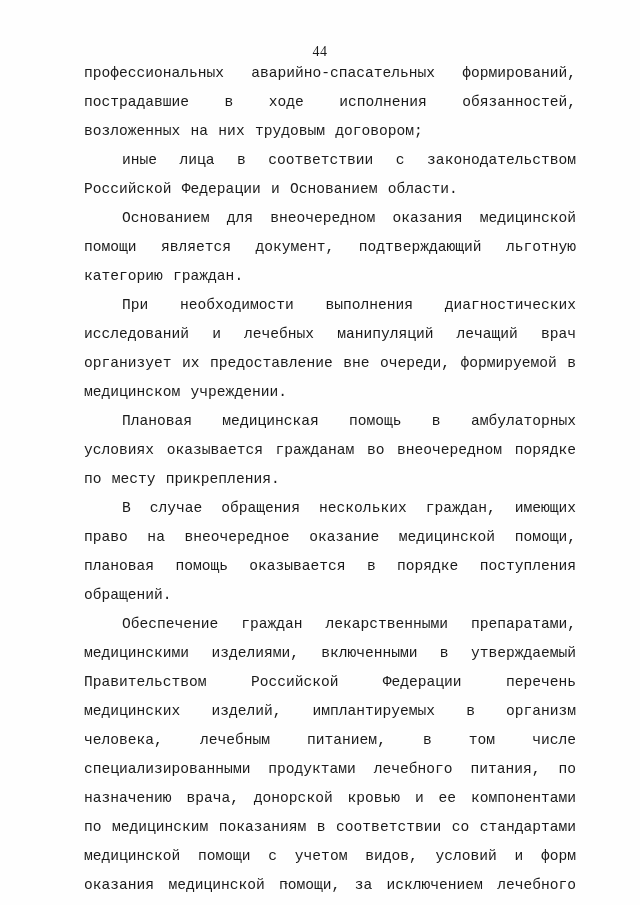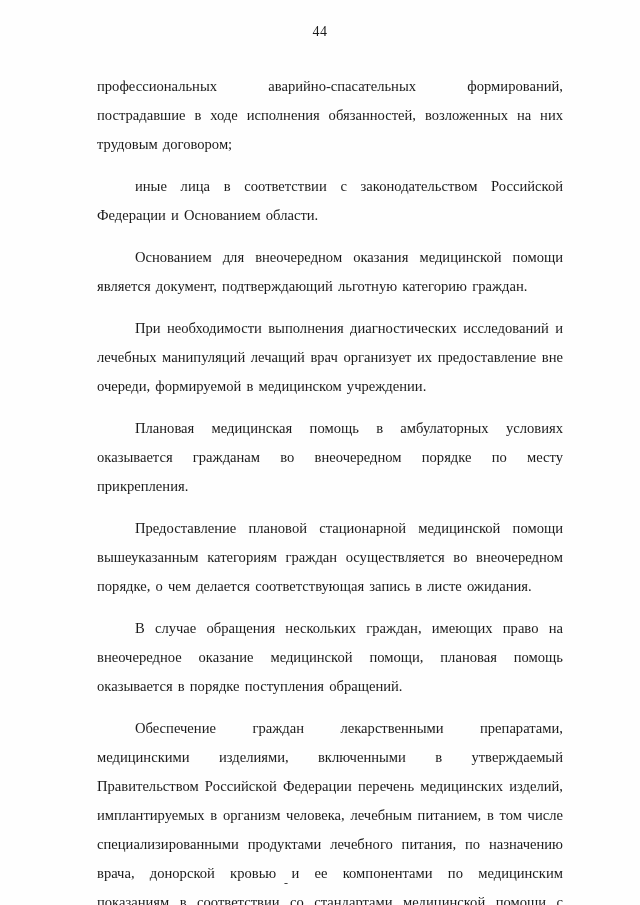--- a/index.html
+++ b/index.html
@@ -11,42 +11,43 @@
     position: relative;
     width: 640px;
     height: 905px;
     background: #fefefe;
     font-family: "Liberation Serif", "DejaVu Serif", serif;
     color: #1a1a1a;
     overflow: hidden;
   }
   .page-number {
     position: absolute;
-    top: 24px;
+    top: 44px;
     left: 0;
     width: 100%;
     text-align: center;
     font-size: 14px;
     letter-spacing: 0.5px;
   }
   .text-block {
     position: absolute;
     top: 59px;
     left: 84px;
     width: 492px;
     font-size: 14.6px;
     line-height: 29px;
     text-align: justify;
     text-justify: inter-word;
     word-spacing: 1.5px;
   }
   .text-block p {
-    margin: 13px;
+    margin: 0;
     padding: 0;
     text-indent: 38px;
+    font-family: Liberation Mono, monospace;
   }
   .text-block p.continuation {
     text-indent: 0;
   }
   .footer-mark {
     position: absolute;
     left: 284px;
     bottom: 14px;
     font-size: 12px;
     color: #333;
@@ -58,20 +59,19 @@
 <div class="page">
 
   <div class="page-number">44</div>
 
   <div class="text-block">
     <p class="continuation">профессиональных аварийно-спасательных формирований, пострадавшие в ходе исполнения обязанностей, возложенных на них трудовым договором;</p>
     <p>иные лица в соответствии с законодательством Российской Федерации и Основанием области.</p>
     <p>Основанием для внеочередном оказания медицинской помощи является документ, подтверждающий льготную категорию граждан.</p>
     <p>При необходимости выполнения диагностических исследований и лечебных манипуляций лечащий врач организует их предоставление вне очереди, формируемой в медицинском учреждении.</p>
     <p>Плановая медицинская помощь в амбулаторных условиях оказывается гражданам во внеочередном порядке по месту прикрепления.</p>
-    <p>Предоставление плановой стационарной медицинской помощи вышеуказанным категориям граждан осуществляется во внеочередном порядке, о чем делается соответствующая запись в листе ожидания.</p>
     <p>В случае обращения нескольких граждан, имеющих право на внеочередное оказание медицинской помощи, плановая помощь оказывается в порядке поступления обращений.</p>
     <p>Обеспечение граждан лекарственными препаратами, медицинскими изделиями, включенными в утверждаемый Правительством Российской Федерации перечень медицинских изделий, имплантируемых в организм человека, лечебным питанием, в том числе специализированными продуктами лечебного питания, по назначению врача,  донорской кровью и ее компонентами по медицинским показаниям в соответствии со стандартами медицинской помощи с учетом видов, условий и форм оказания медицинской помощи, за исключением лечебного питания, в том</p>
   </div>
 
   <div class="footer-mark">-</div>
 
 </div>
 
 </body></html>

